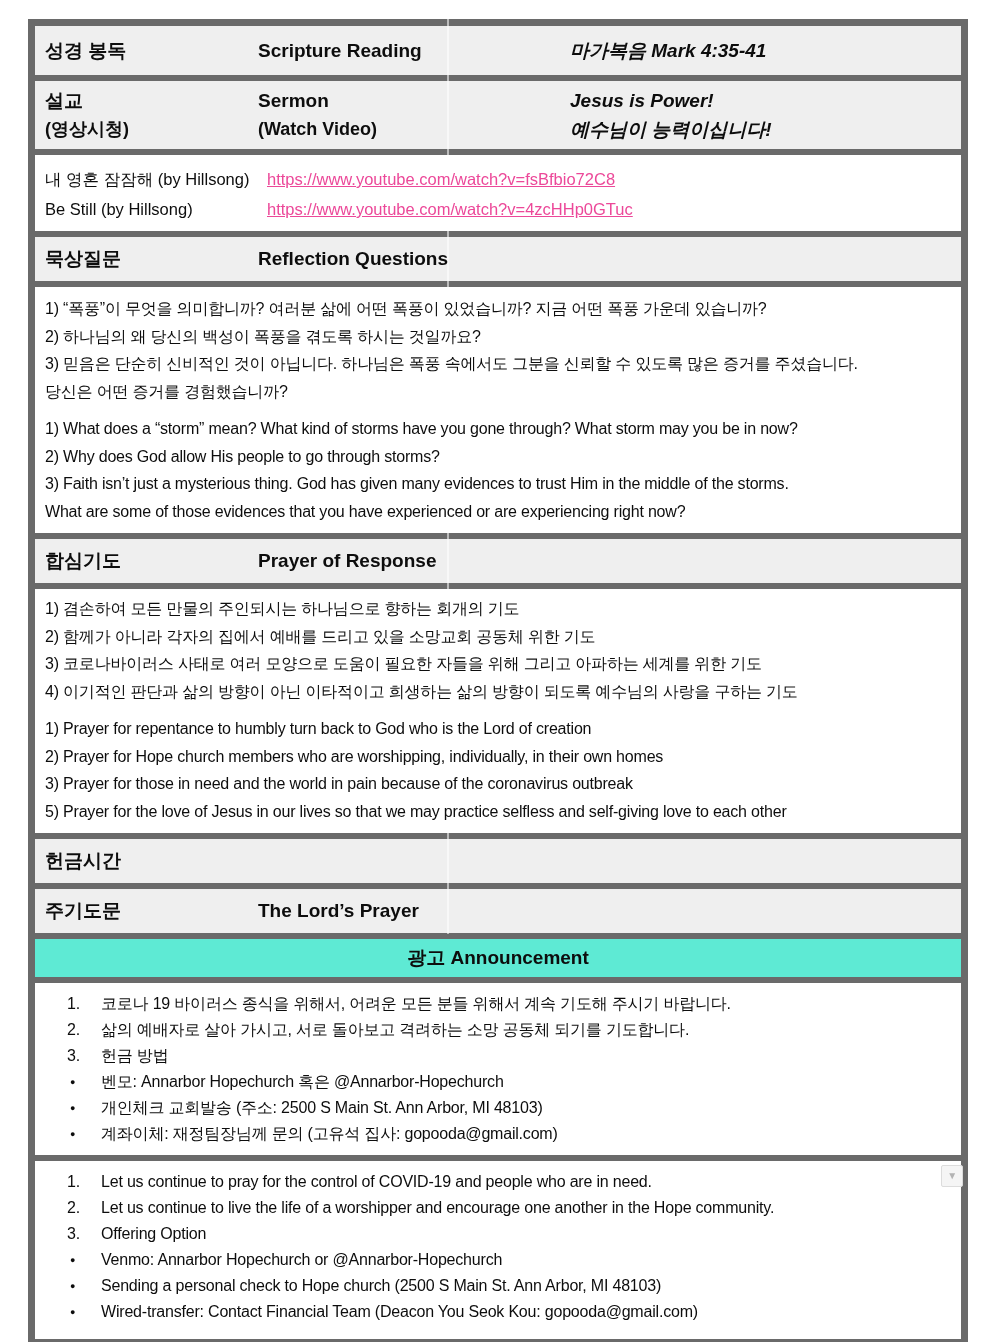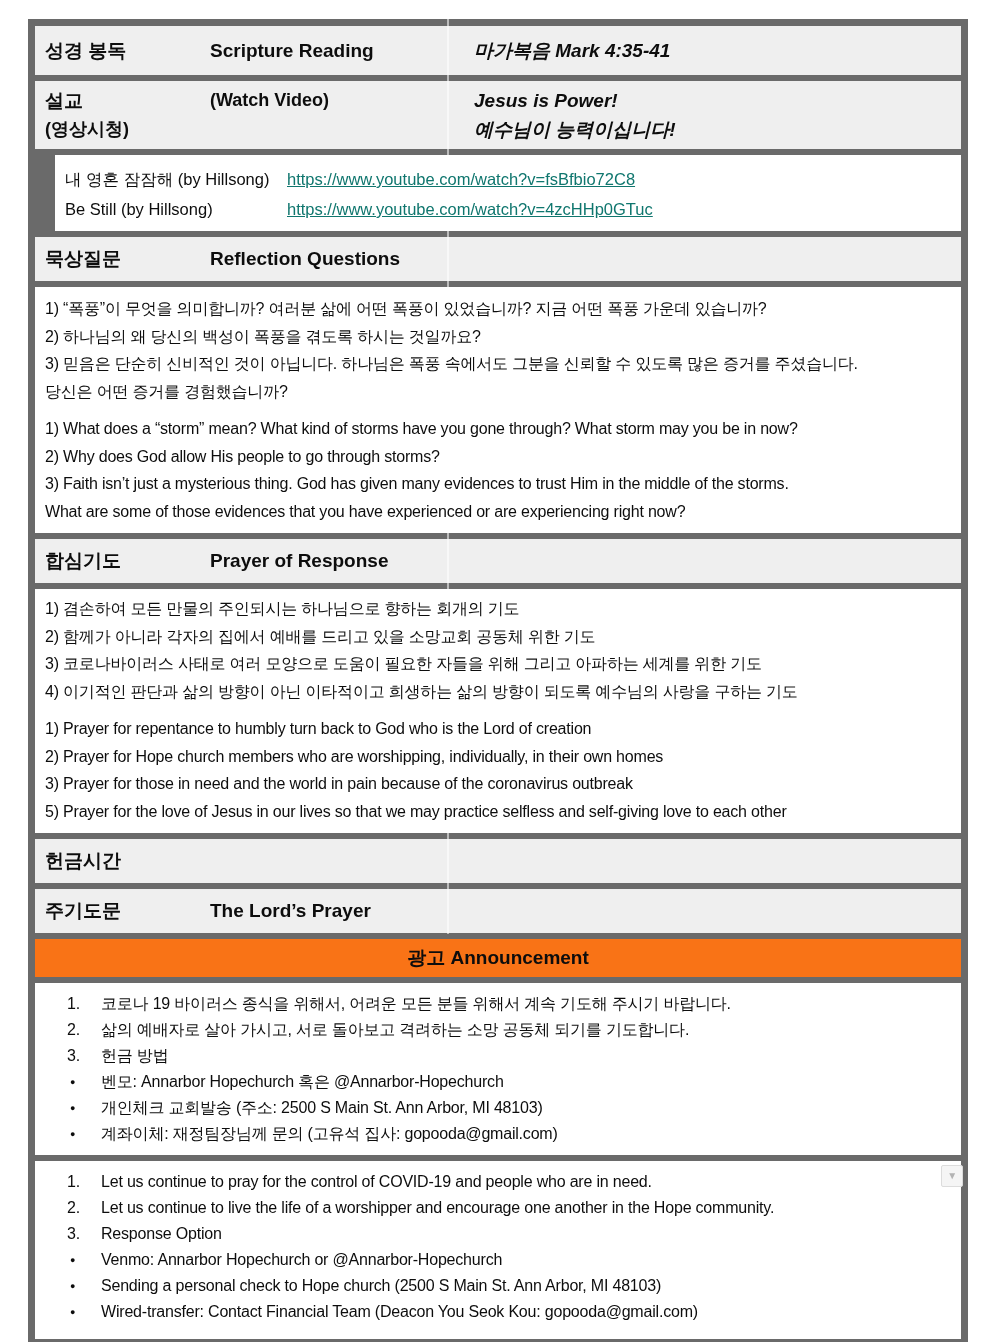--- a/index.html
+++ b/index.html
@@ -8,47 +8,47 @@
     font-family:"Liberation Sans","DejaVu Sans",sans-serif;color:#0d0d0d;
     -webkit-font-smoothing:antialiased;
   }
   .doc{
     position:absolute;left:28px;top:19px;width:940px;box-sizing:border-box;
     background:#6a6a6a;padding:7px 7px 10px 7px;
     display:flex;flex-direction:column;gap:6px;
   }
   .row{position:relative;background:#ffffff;box-sizing:border-box;}
   .row > *{position:relative;z-index:2;}
-  .row.gray{background:#efefef;}
+  .row.gray{background:#efefef;gap:48px;}
   .vline{
     position:absolute;left:419px;top:0;width:2px;height:915px;
     background:rgba(255,255,255,0.55);z-index:1;
   }
   
   .cols{display:grid;grid-template-columns:165px 250px 1fr;padding-left:10px;}
   .hdr1{min-height:49px;align-items:center;}
   .hdr2{min-height:67px;padding-top:5px;padding-bottom:5px;}
   .hdr-s{min-height:44px;align-items:center;}
   .b{font-weight:bold;font-size:19px;}
   .r{font-weight:bold;font-size:18px;}
   .twoline{line-height:29px;}
   .cell3{padding-left:14px;font-style:italic;}
   
-  .links{min-height:76px;padding:9px 0 7px 10px;margin-left:20px;}
+  .links{min-height:76px;padding:9px 0 7px 10px;}
   .linkline{display:grid;grid-template-columns:222px 1fr;line-height:30px;font-size:16.5px;}
-  a.vlink{color:#0f766e;text-decoration:underline;cursor:pointer;}
+  a.vlink{color:#ec4899;text-decoration:underline;cursor:pointer;}
   
   .bodytext{padding:8px 10px 8px 10px;font-size:16px;letter-spacing:-0.2px;}
   .bodytext p{margin:0;line-height:27.5px;}
   .qr{min-height:246px;}
   .pr{min-height:240px;padding-top:6px;}
   .grp-gap{height:10px;}
   
   .band{
-    min-height:38px;background:#f97316;display:flex;align-items:center;justify-content:center;
+    min-height:38px;background:#5eead4;display:flex;align-items:center;justify-content:center;
     font-weight:bold;font-size:19px;
   }
   
   .alist{min-height:170px;padding:8px 8px 8px 32px;font-size:16px;letter-spacing:-0.2px;}
   .alist.last{min-height:178px;padding-bottom:14px;}
   .li{display:grid;grid-template-columns:34px 1fr;line-height:26px;}
   .li .m{}
   .li.bullet .m{font-size:9px;line-height:26px;padding-left:3px;}
   
   .dd-btn{
@@ -69,20 +69,21 @@
     <div class="b">Scripture Reading</div>
     <div class="b cell3">마가복음 Mark 4:35-41</div>
   </section>
 
   <section class="row gray cols hdr2">
     <div class="twoline">
       <div class="b">설교</div>
       <div class="r">(영상시청)</div>
     </div>
     <div class="twoline">
+      <div class="b">Sermon</div>
       <div class="r">(Watch Video)</div>
     </div>
     <div class="twoline cell3">
       <div class="b">Jesus is Power!</div>
       <div class="b">예수님이 능력이십니다!</div>
     </div>
   </section>
 
   <section class="row links">
     <div class="linkline">
@@ -180,21 +181,21 @@
     <div class="li">
       <span class="m">1.</span>
       <span>Let us continue to pray for the control of COVID-19 and people who are in need.</span>
     </div>
     <div class="li">
       <span class="m">2.</span>
       <span>Let us continue to live the life of a worshipper and encourage one another in the Hope community.</span>
     </div>
     <div class="li">
       <span class="m">3.</span>
-      <span>Response Option</span>
+      <span>Offering Option</span>
     </div>
     <div class="li bullet">
       <span class="m">●</span>
       <span>Venmo: Annarbor Hopechurch or @Annarbor-Hopechurch</span>
     </div>
     <div class="li bullet">
       <span class="m">●</span>
       <span>Sending a personal check to Hope church (2500 S Main St. Ann Arbor, MI 48103)</span>
     </div>
     <div class="li bullet">

